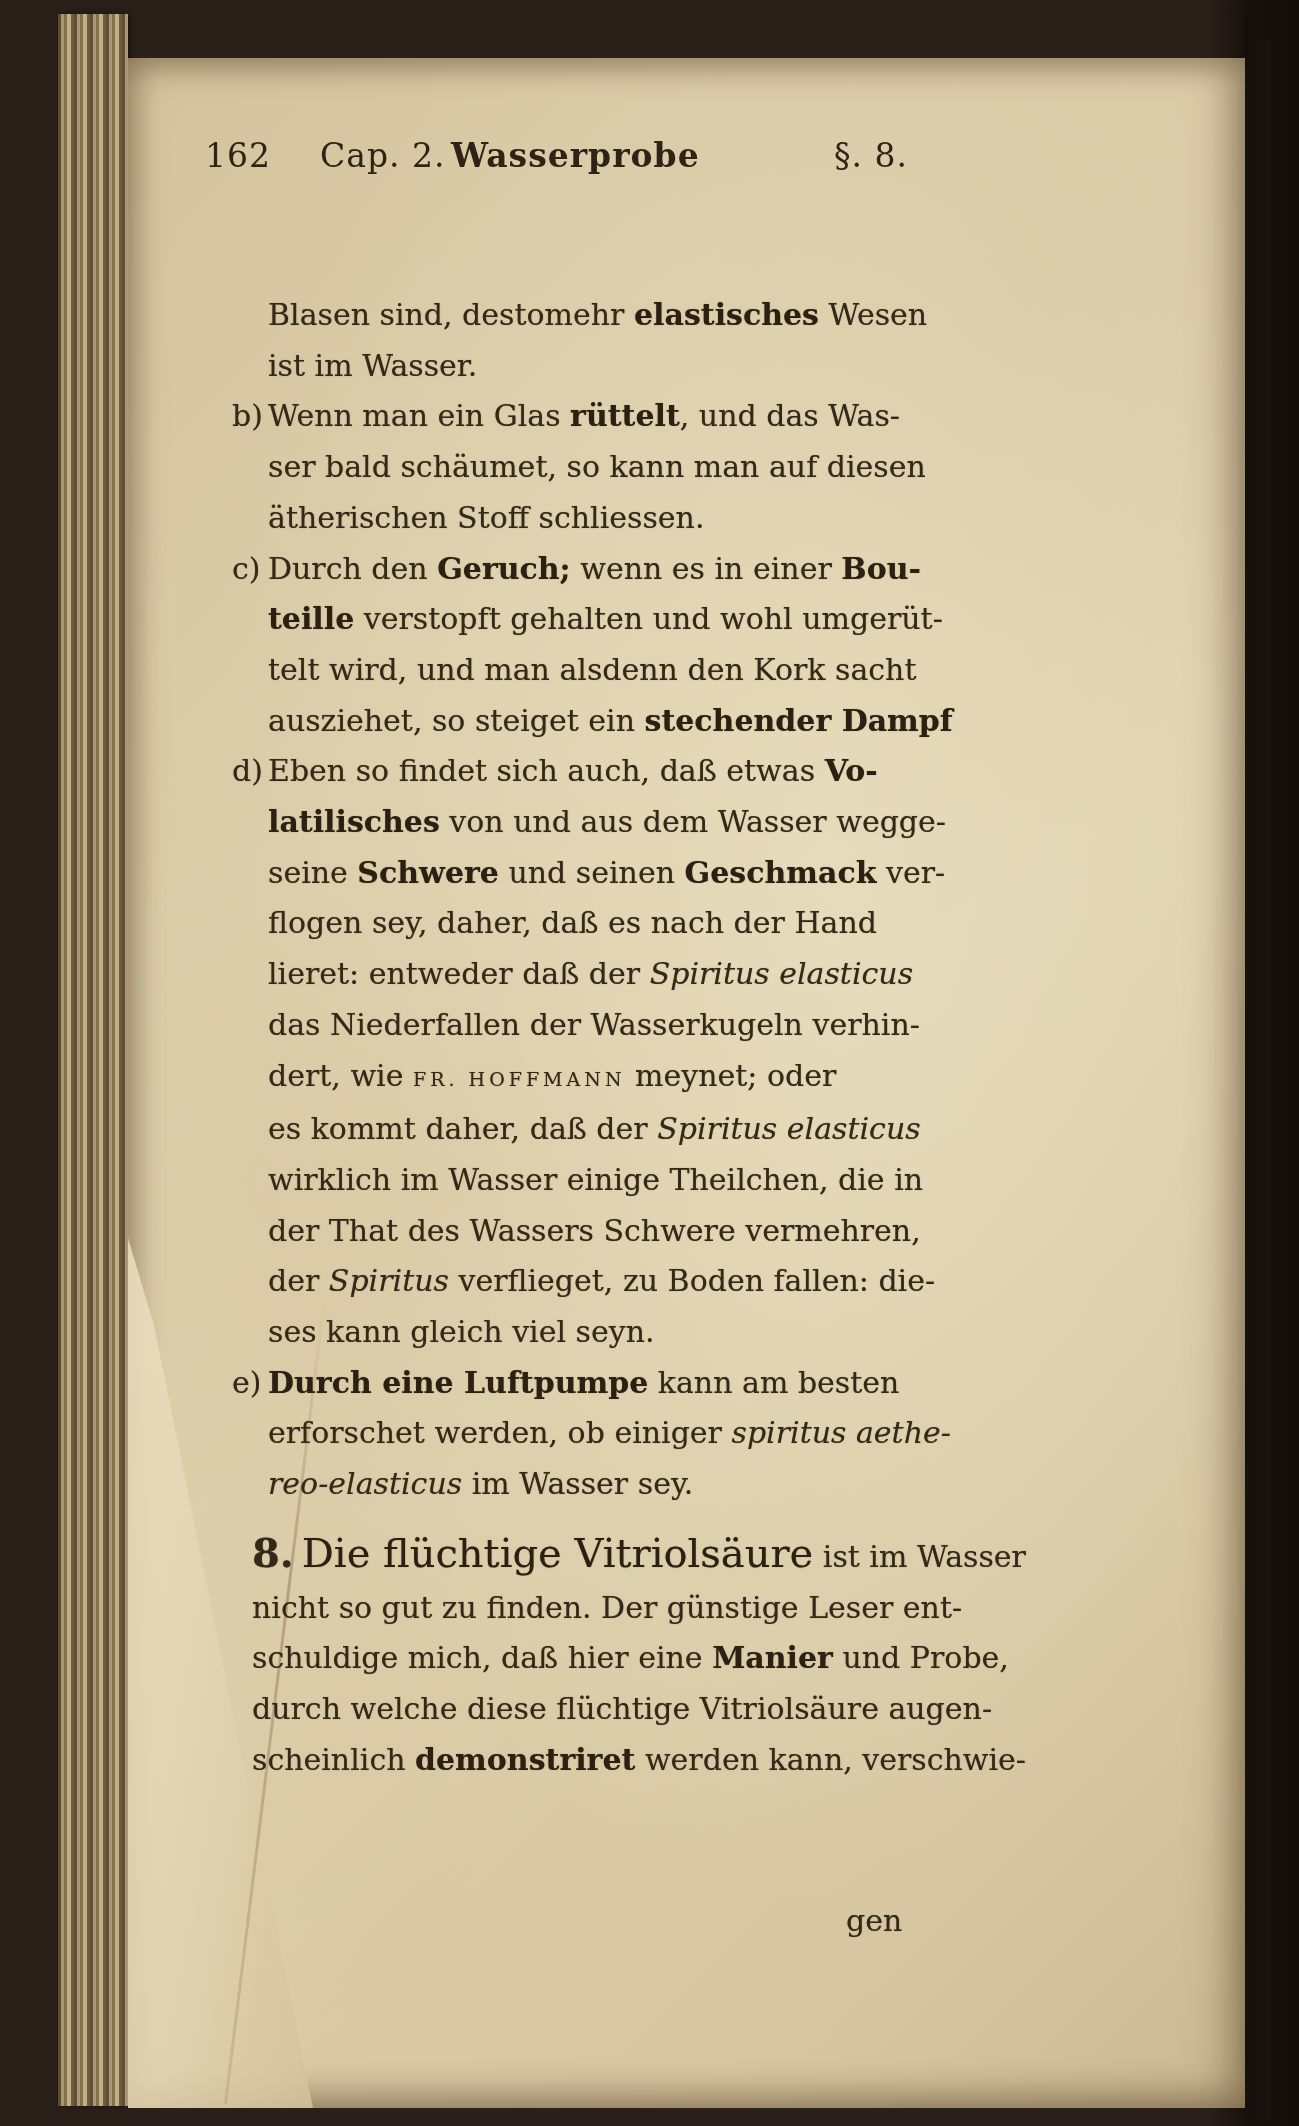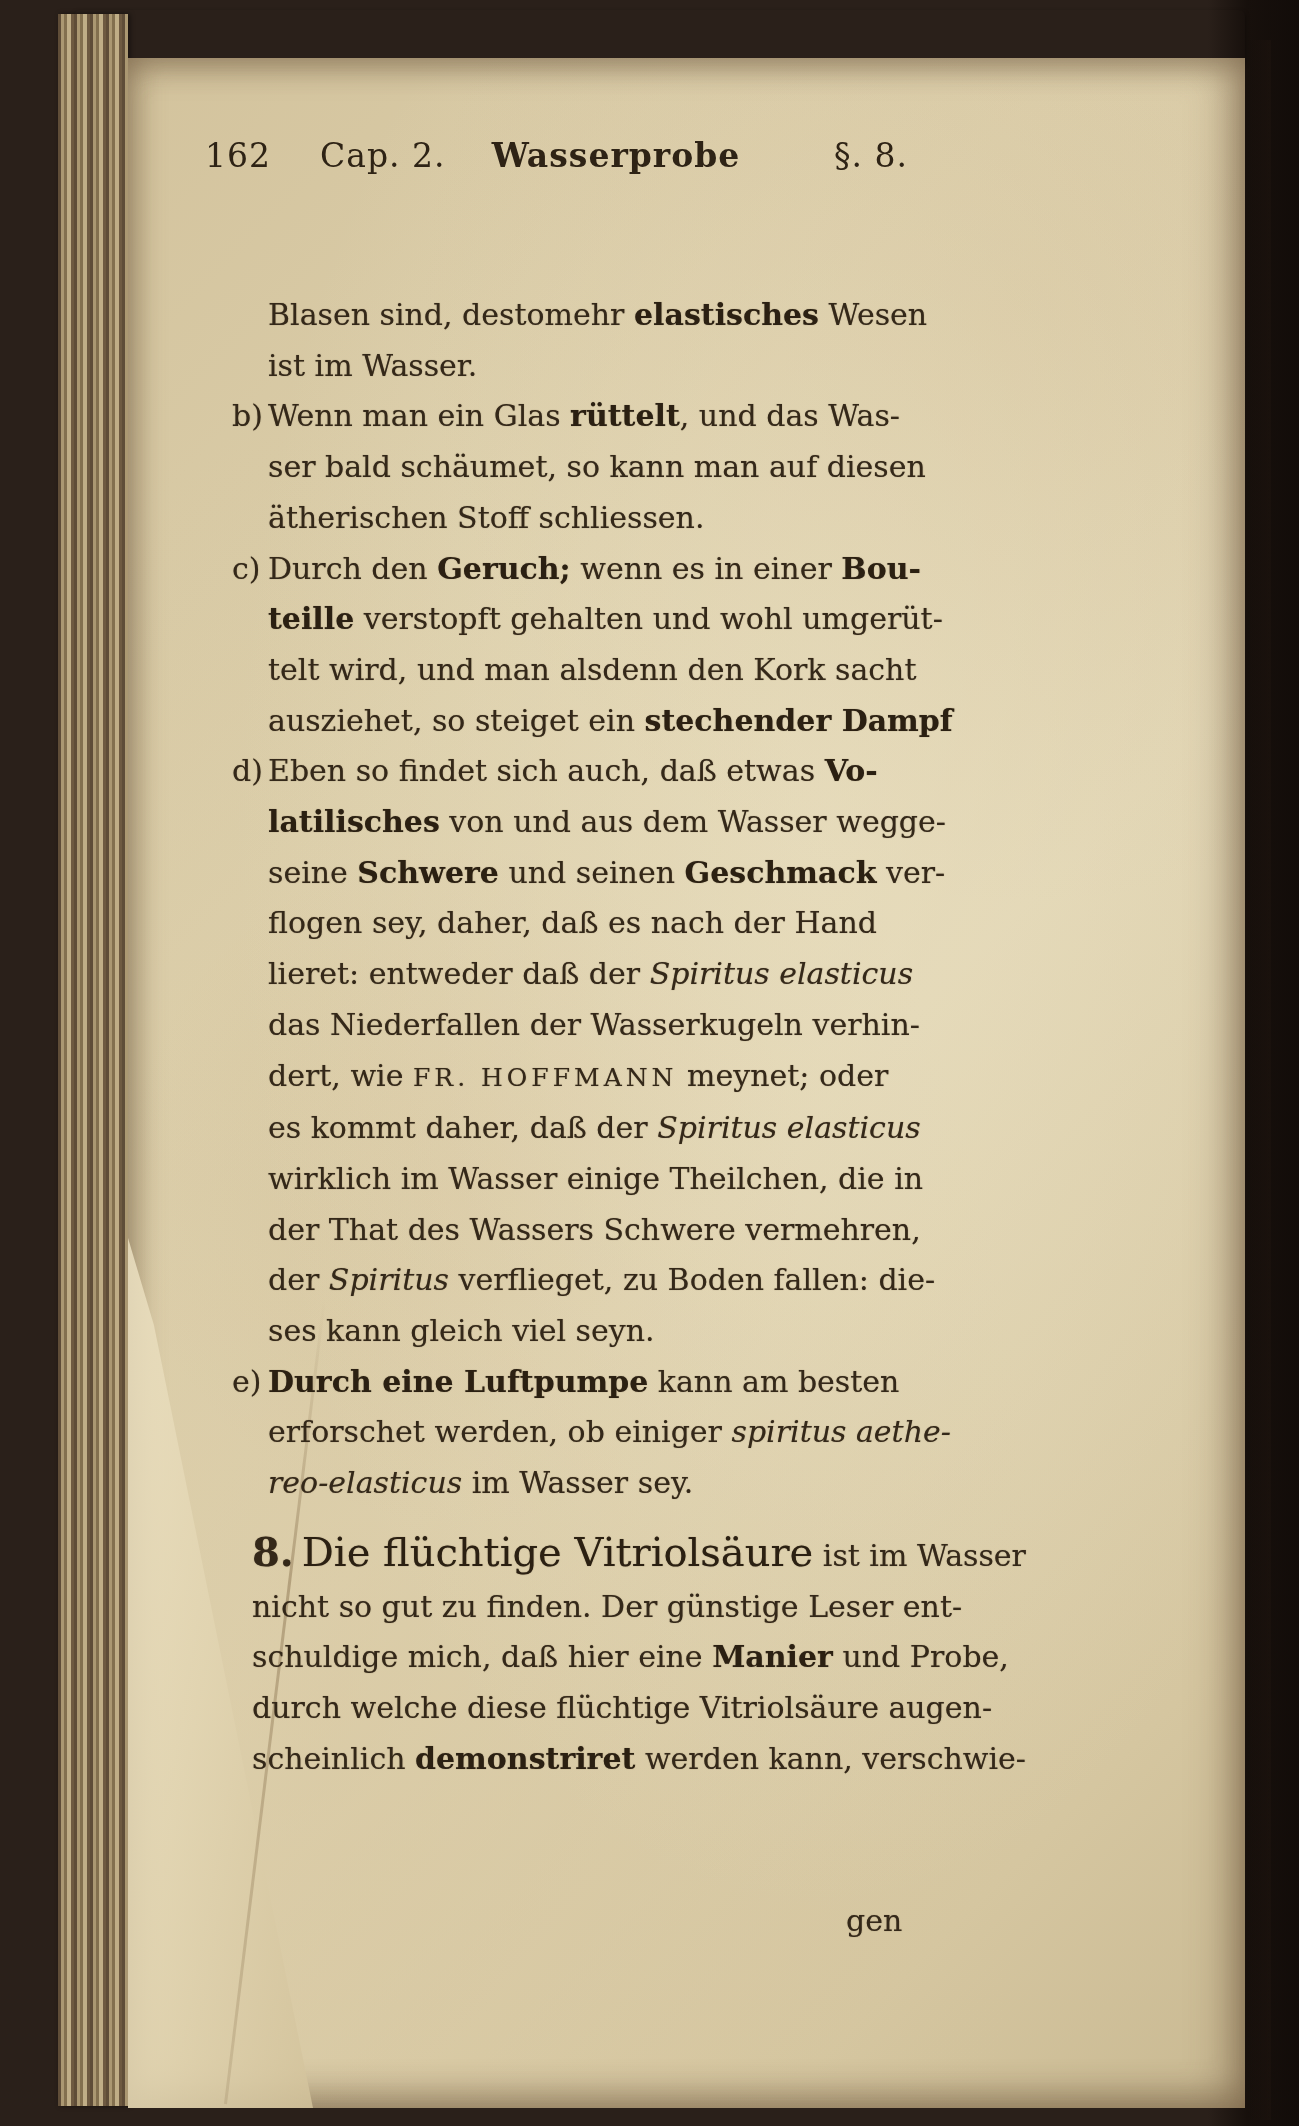--- a/index.html
+++ b/index.html
@@ -55,34 +55,34 @@
     transform:rotate(7deg);transform-origin:bottom center;
   }
   .right-shade{
     position:absolute;right:28px;top:40px;width:22px;height:2080px;
     background:linear-gradient(to right, rgba(58,42,30,.0), rgba(30,20,14,.55));
   }
   
   .header span{position:absolute;top:78px;font-size:33px;letter-spacing:1px;color:#2e2315;}
   .hdr-num{left:77px;}
   .hdr-chap{left:192px;}
-  .hdr-title{left:323px;width:330px;text-align:center;font-weight:700;}
+  .hdr-title{left:323px;width:330px;font-weight:700;}
   .hdr-sec{left:706px;}
   
   .text-block{position:absolute;left:140px;top:232px;width:700px;}
   .line{font-size:30px;line-height:50.7px;white-space:nowrap;
         text-shadow:0 0 1px rgba(62,46,26,.5);}
   .block{position:relative;}
   .label{position:absolute;left:-36px;}
   .block--section{margin-top:18px;margin-left:-16px;}
   .label--section{position:static;font-size:40px;font-weight:700;margin-right:8px;}
   .s-n{font-weight:400;}
   .s-b{font-weight:700;color:#2b2012;}
   .s-i{font-style:italic;}
-  .s-sc{font-size:25px;letter-spacing:4px;text-align:center;}
+  .s-sc{font-size:19px;letter-spacing:4px;text-align:center;}
   .s-bl{font-size:40px;font-weight:400;color:#2b2012;}
   .catchword{position:absolute;left:718px;top:1845px;font-size:30px;
              text-shadow:0 0 1px rgba(62,46,26,.5);}
 </style>
 </head>
 <body>
 
 <div class="scene">
   <div class="edge-top"></div>
   <div class="edge-left"></div>

